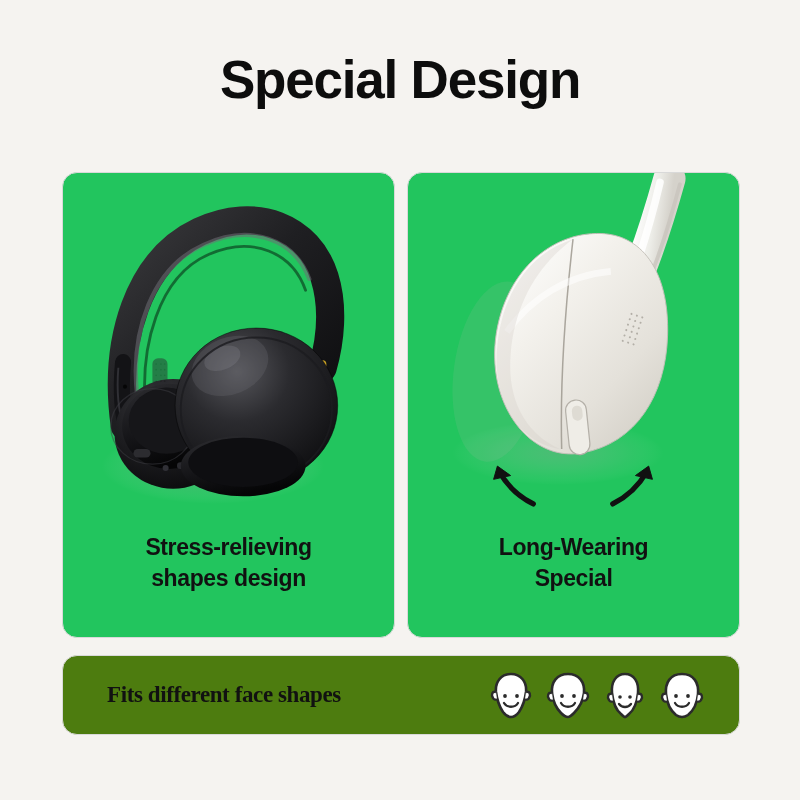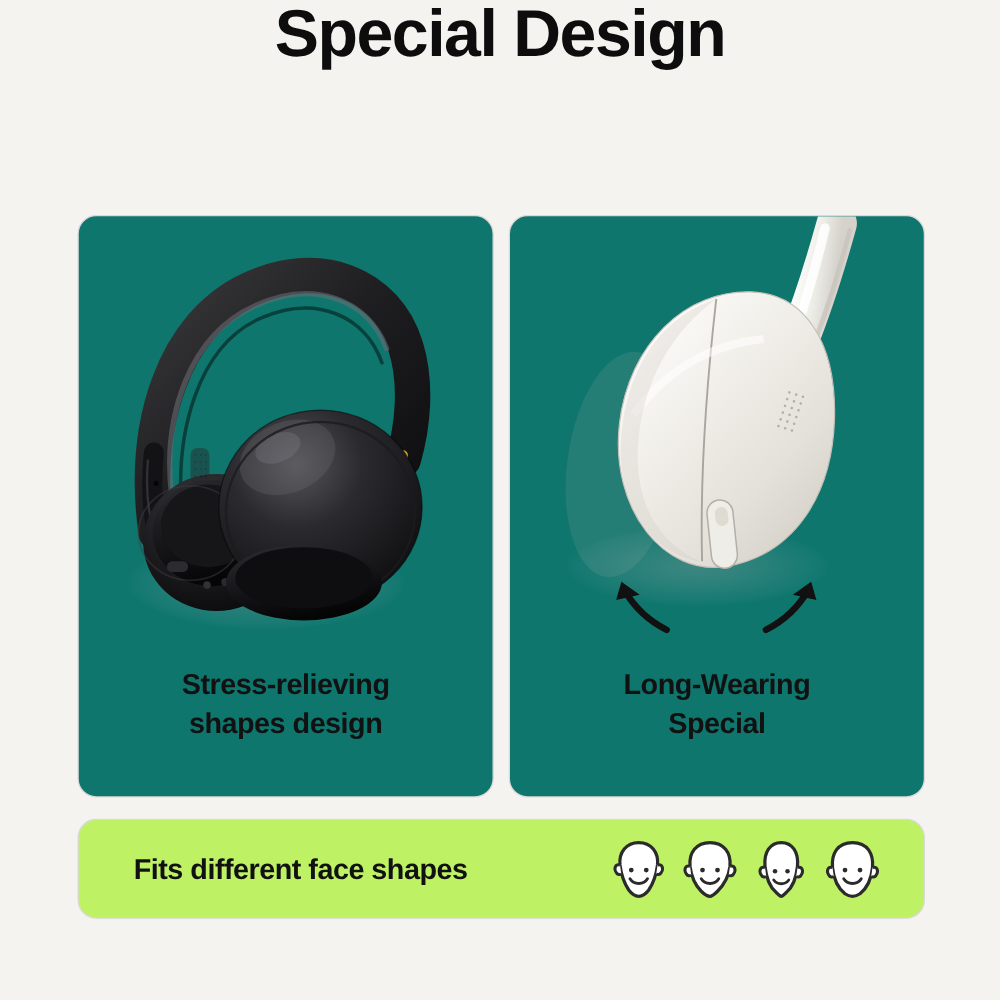--- a/index.html
+++ b/index.html
@@ -5,58 +5,59 @@
   * { margin:0; padding:0; box-sizing:border-box; }
   html, body {
     width:800px; height:800px;
     background:#f5f3f0;
     font-family:"Liberation Sans", sans-serif;
     overflow:hidden;
   }
   .page { position:relative; width:800px; height:800px; background:#f5f3f0; }
 
   
-  .header { text-align:center; }
+  .header { text-align:center; padding-top:52px; }
   .title {
     font-size:53px; font-weight:bold; color:#0d0d0d;
     letter-spacing:-1.2px; line-height:1.05;
   }
   .subtitle {
     margin-top:14px; font-size:24px; font-weight:400;
     color:#2b2b2b; letter-spacing:-0.2px;
   }
 
   
   .cards {
     position:absolute; left:62px; top:172px;
     width:678px; height:466px;
     display:flex; gap:12px;
   }
   .card {
-    flex:1; background:#0f766e;
+    flex:1; background:#22c55e;
     border:1px solid #d9d9d9; border-radius:15px;
     position:relative; overflow:hidden;
     display:flex; flex-direction:column;
   }
   .card-art { flex:1; position:relative; }
   .card-art svg { position:absolute; inset:0; width:100%; height:100%; }
   .card-caption {
     text-align:center; padding-bottom:44px;
     font-size:23px; font-weight:bold; color:#111;
     line-height:1.32; letter-spacing:-0.4px;
   }
   .card-caption .l2 { display:block; }
 
   
   .bottom-bar {
     position:absolute; left:62px; top:655px;
     width:678px; height:80px;
-    background:#bef264; border:1px solid #d9d9d9; border-radius:15px;
+    background:#4d7c0f; border:1px solid #d9d9d9; border-radius:15px;
     display:flex; align-items:center; justify-content:space-between;
     padding:0 34px 0 44px;
+    font-family:Liberation Serif, serif;
   }
   .bottom-text {
     font-size:23px; font-weight:bold; color:#111; letter-spacing:-0.4px;
   }
   .faces { display:flex; align-items:center; gap:11px; }
   .face { display:block; }
 </style>
 </head>
 <body>
 

